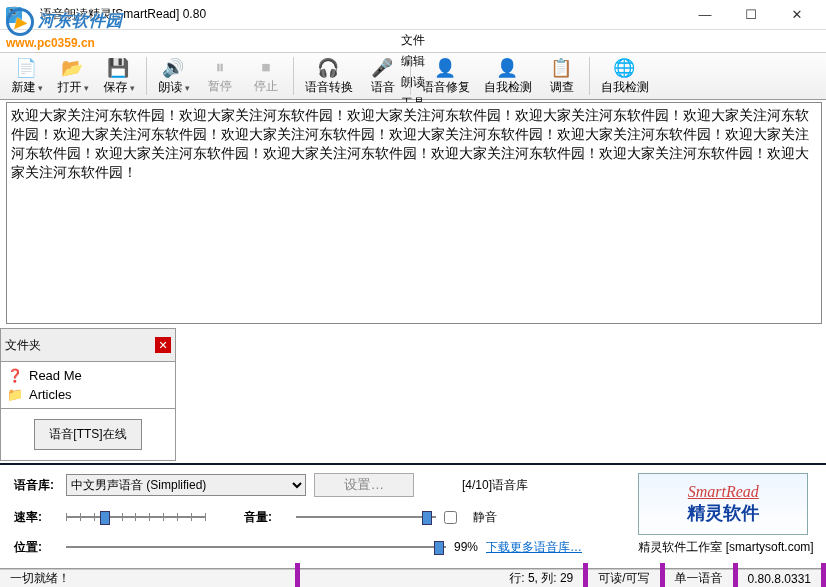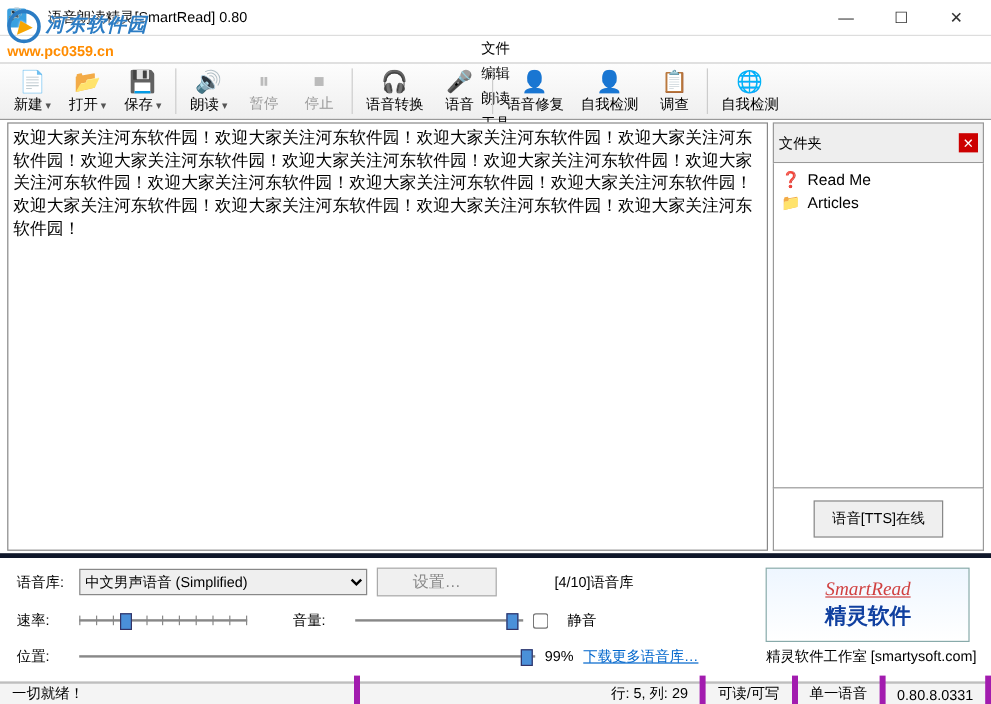--- a/index.html
+++ b/index.html
@@ -48,21 +48,21 @@
   display:flex; flex-direction:column; align-items:center; justify-content:center;
   min-width:46px; height:44px; padding:2px 6px; cursor:pointer; font-size:12px;
   border:1px solid transparent; color:#000;
 }
 .tbtn .ico { font-size:18px; height:22px; display:flex; align-items:center; }
 .tbtn.disabled{ color:#999; }
 .tbtn.disabled .ico{ color:#bbb; }
 .tsep{ width:1px; height:38px; background:#ccc; margin:0 4px;}
 .drop::after{content:" ▾"; font-size:9px; color:#555;}
 
-.mainarea { display:flex; height: calc(587px - 30px - 22px - 48px - 104px - 18px); border-bottom:4px solid #0f172a;}
+.mainarea { display:flex; height: calc(587px - 30px - 22px - 48px - 104px - 18px); border-bottom:2px solid #0f172a;flex-direction:column;}
 .editor {
   flex:1; border:1px solid #888; margin:2px 4px 2px 6px; padding:4px;
   font-size:14px; line-height:1.35; overflow:auto; background:#fff;
   font-family: SimSun, serif;
 }
 .sidepanel { width:176px; margin:2px 6px 2px 0; display:flex; flex-direction:column;}
 .side-header{
   height:34px; background:#eee; border:1px solid #999; display:flex; align-items:center;
   padding:0 4px; font-size:12px;
 }
@@ -70,21 +70,21 @@
 .side-header .closebtn{ width:16px; height:16px; background:#c00; color:#fff; font-size:11px; display:flex;align-items:center;justify-content:center;cursor:pointer;}
 .tree{ flex:1; border:1px solid #999; border-top:none; background:#fff; padding:4px; overflow:auto;}
 .tree .item{ display:flex; align-items:center; gap:6px; padding:2px; font-size:13px; cursor:pointer;}
 .tree .item .ficon{width:16px;text-align:center;}
 .ttsbtn-wrap{ border:1px solid #999; border-top:none; padding:10px; display:flex; justify-content:center;}
 .ttsbtn{ border:1px solid #888; background:#efefef; padding:6px 14px; cursor:pointer; font-size:12px;}
 
 .bottompanel{ height:104px; border-bottom:1px solid #999; display:flex;}
 .controls{ flex:1; padding:8px 14px; font-size:12px; display:flex; flex-direction:column; gap:10px;}
 .ctrl-row{ display:flex; align-items:center; gap:8px;}
-.ctrl-row .lbl{ min-width:44px; }
+.ctrl-row .lbl{ min-width:44px;font-weight:bold; }
 select.voice{ width:240px; height:22px; border:1px solid #888; font-size:12px;}
 .setbtn{ padding:2px 29px; border:1px solid #aaa; background:#f0f0f0; color:#888;}
 .slider{ flex:0 0 auto; width:140px; height:20px; position:relative;}
 .slider.wide{ width:380px;}
 .slider .track{ position:absolute; left:0; right:0; top:9px; height:2px; background:#888;}
 .slider .ticks{ position:absolute; left:0; right:0; top:6px; height:8px; display:flex; justify-content:space-between;}
 .slider .ticks i{width:1px;height:8px;background:#888;}
 .slider .thumb{ position:absolute; top:4px; width:10px; height:14px; background:#4a90d9; border:1px solid #336; }
 .link{ color:#0066cc; text-decoration:underline; cursor:pointer;}
 .mute-check{ display:flex; align-items:center; gap:16px;}

